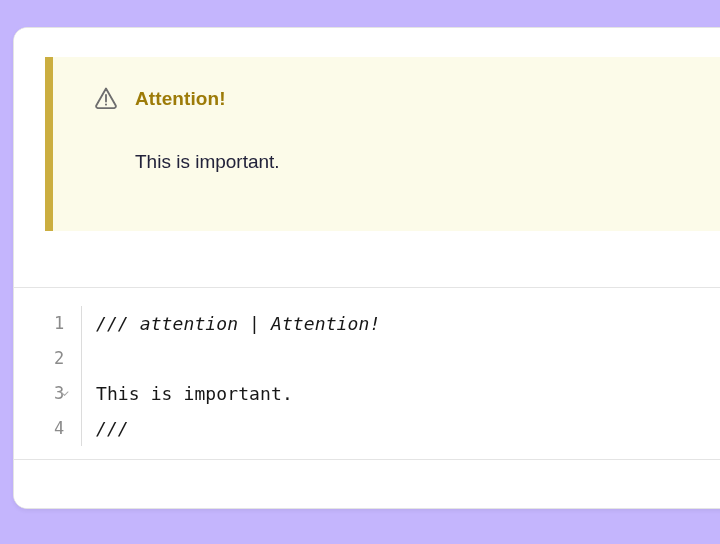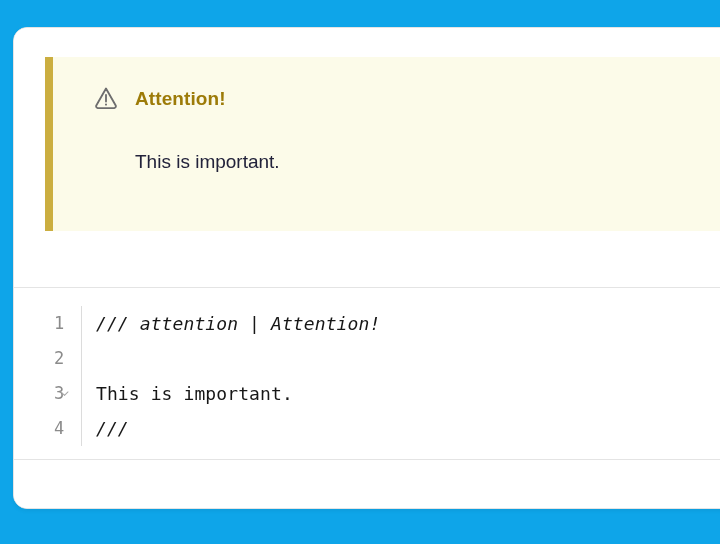--- a/index.html
+++ b/index.html
@@ -13,21 +13,21 @@
   body {
     font-family: "Liberation Sans", sans-serif;
     -webkit-font-smoothing: antialiased;
   }
 
   
   #viewport {
     position: relative;
     width: 720px;
     height: 544px;
-    background: #0ea5e9;
+    background: #c4b5fd;
   }
 
   .card {
     position: absolute;
     left: 13px;
     top: 27px;
     width: 760px;              
     height: 482px;
     background: #ffffff;
     border: 1px solid #e4e4e4;

